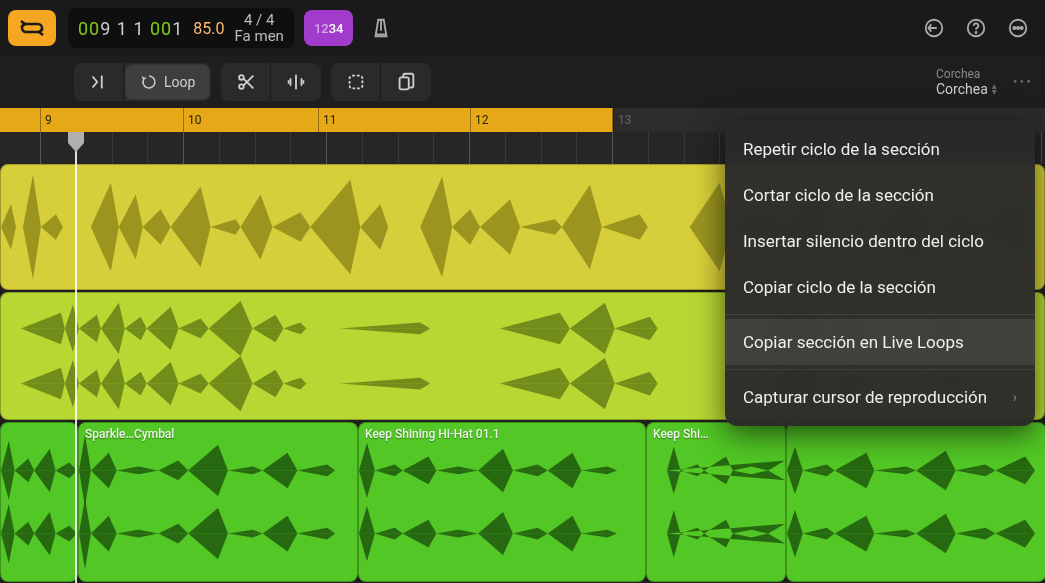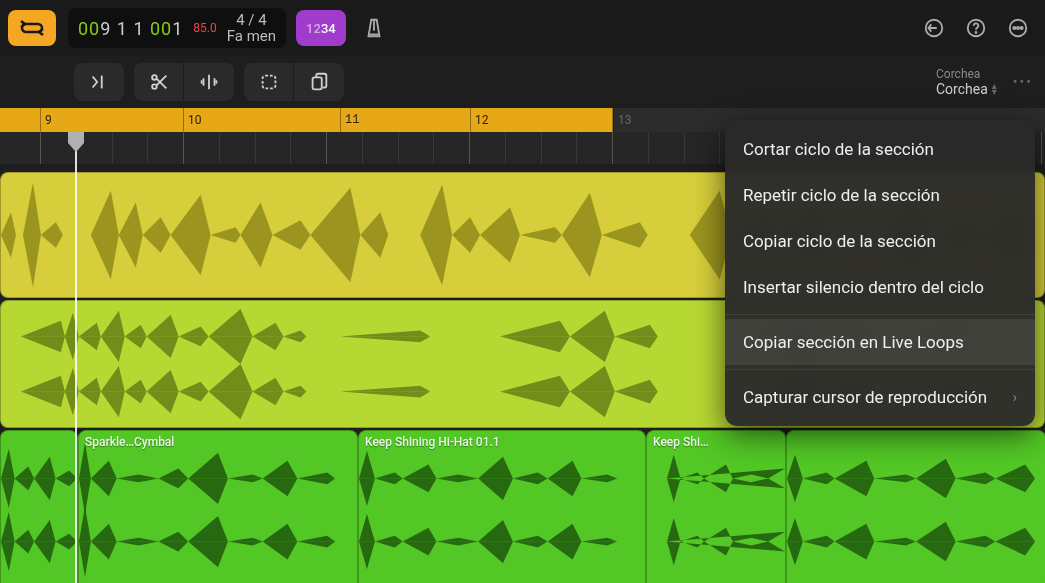--- a/index.html
+++ b/index.html
@@ -27,21 +27,21 @@
     display: flex; align-items: center;
     background: #0f0f0f;
     border-radius: 8px;
     height: 40px;
     padding: 0 10px;
     gap: 10px;
     margin-left: 8px;
   }
   .lcd-position { font-size: 18px; color: #ccc; letter-spacing: 1px; }
   .lcd-position .dim { color: #84cc16; }
-  .lcd-tempo { font-size: 12px; color: #ef4444; }
+  .lcd-tempo { font-size: 16px; color: #fdba74; }
   .lcd-sig { font-size: 15px; color: #bbb; text-align: center; line-height: 1.1; }
   
   .count-in {
     background: #a03bcb;
     border-radius: 8px;
     height: 36px;
     padding: 0 10px;
     display: flex; align-items: center;
     color: #fff; font-size: 13px; font-weight: 500;
     cursor: pointer;
@@ -275,20 +275,27 @@
 </div>
 
 <div class="toolbar-row">
   <div class="tool-group">
     <div class="tool-btn">
       <svg viewBox="0 0 24 24">
           <path d="M5 6 l5 6 -5 6"></path>
           <path d="M15 5 v14"></path>
         </svg>
     </div>
+    <div class="tool-btn loop-tool">
+      <svg viewBox="0 0 24 24" style="width:18px;height:18px">
+          <path d="M12 4 a8 8 0 1 1 -7 4"></path>
+          <path d="M3 5 l2 3 3-2"></path>
+        </svg>
+      <span>Loop</span>
+    </div>
   </div>
   <div class="tool-group">
     <div class="tool-btn">
       <svg viewBox="0 0 24 24">
           <circle cx="7" cy="7" r="2.5"></circle>
           <circle cx="7" cy="17" r="2.5"></circle>
           <path d="M9 8 L20 19 M9 16 L20 5"></path>
         </svg>
     </div>
     <div class="tool-btn">
@@ -320,21 +327,21 @@
     </span>
   </div>
   <div class="more-dots">•••</div>
 </div>
 
 <div class="ruler">
   <div class="ruler-cycle" style="left:0; width:613px;"></div>
   <div class="ruler-rest" style="left:613px;"></div>
   <div class="ruler-tick" style="left:40px;">9</div>
   <div class="ruler-tick" style="left:183px;">10</div>
-  <div class="ruler-tick" style="left:340px;font-family:Liberation Mono, monospace;">11</div>
+  <div class="ruler-tick" style="left:318px;">11</div>
   <div class="ruler-tick" style="left:470px;">12</div>
   <div class="ruler-tick ghost" style="left:613px;">13</div>
 </div>
 
 <div class="subruler">
   <div class="playhead" style="left:76px;"></div>
 <div class="subruler-tick major" style="left: 40px;"></div>
     <div class="subruler-tick" style="left: 75.75px;"></div>
     <div class="subruler-tick" style="left: 111.5px;"></div>
     <div class="subruler-tick" style="left: 147.25px;"></div>
@@ -358,21 +365,21 @@
     <div class="subruler-tick" style="left: 790.75px;"></div>
     <div class="subruler-tick" style="left: 826.5px;"></div>
     <div class="subruler-tick" style="left: 862.25px;"></div>
     <div class="subruler-tick major" style="left: 898px;"></div>
     <div class="subruler-tick" style="left: 933.75px;"></div>
     <div class="subruler-tick" style="left: 969.5px;"></div>
     <div class="subruler-tick" style="left: 1005.25px;"></div>
     <div class="subruler-tick major" style="left: 1041px;"></div>
   </div>
 
-<div class="tracks-area" style="height:412px;margin-top:8px;">
+<div class="tracks-area" style="height:412px;">
   <div class="playhead-line" style="left:76px; top:-32px; height:452px;"></div>
 
   <div class="track-region tr-yellow" style="left:0; top:0; width:1045px; height:126px;">
     <svg width="100%" height="100%" viewBox="0 0 1045 126" preserveAspectRatio="none">
       <g class="wave-path">
         <path d="M0 63 L10 40 L15 63 L22 63 L32 10 L40 63 L55 50 L62 63 L90 63 L110 18 L118 63 L135 30 L142 63 L160 45 L170 63 L200 22 L210 63 L235 55 L240 63 L260 30 L272 63 L300 48 L310 63 L350 15 L360 63 L380 40 L388 63 L420 63 L442 12 L452 63 L470 45 L480 63 L510 35 L520 63 L555 55 L562 63 L590 20 L602 63 L640 50 L648 63 L690 63 L720 18 L732 63 L770 42 L780 63 L820 30 L830 63 L870 55 L878 63 L920 25 L930 63 L970 48 L980 63 L1020 35 L1030 63 L1045 63 L1045 63 Z"></path>
         <path d="M0 63 L10 86 L15 63 L22 63 L32 116 L40 63 L55 76 L62 63 L90 63 L110 108 L118 63 L135 96 L142 63 L160 81 L170 63 L200 104 L210 63 L235 71 L240 63 L260 96 L272 63 L300 78 L310 63 L350 111 L360 63 L380 86 L388 63 L420 63 L442 114 L452 63 L470 81 L480 63 L510 91 L520 63 L555 71 L562 63 L590 106 L602 63 L640 76 L648 63 L690 63 L720 108 L732 63 L770 84 L780 63 L820 96 L830 63 L870 71 L878 63 L920 101 L930 63 L970 78 L980 63 L1020 91 L1030 63 L1045 63 Z"></path>
       </g>
     </svg>
   </div>
@@ -449,30 +456,30 @@
         <path d="M0 112 L8 88 L16 112 L40 106 L48 112 L80 94 L88 112 L120 108 L130 112 L160 92 L170 112 L200 106 L210 112 L240 98 L250 112 L260 112 Z"></path>
         <path d="M0 112 L8 136 L16 112 L40 118 L48 112 L80 130 L88 112 L120 116 L130 112 L160 132 L170 112 L200 118 L210 112 L240 126 L250 112 L260 112 Z"></path>
       </g>
     </svg>
   </div>
 
 </div>
 
 <div class="context-menu">
   <div class="menu-item">
+      <span>Repetir ciclo de la sección</span>
+    </div>
+  <div class="menu-item">
       <span>Cortar ciclo de la sección</span>
     </div>
   <div class="menu-item">
-      <span>Repetir ciclo de la sección</span>
+      <span>Insertar silencio dentro del ciclo</span>
     </div>
   <div class="menu-item">
       <span>Copiar ciclo de la sección</span>
-    </div>
-  <div class="menu-item">
-      <span>Insertar silencio dentro del ciclo</span>
     </div>
   <div class="menu-sep"></div>
   <div class="menu-item hover">
       <span>Copiar sección en Live Loops</span>
     </div>
   <div class="menu-sep"></div>
   <div class="menu-item">
     <span>Capturar cursor de reproducción</span>
     <span class="menu-chevron">›</span>
   </div>

